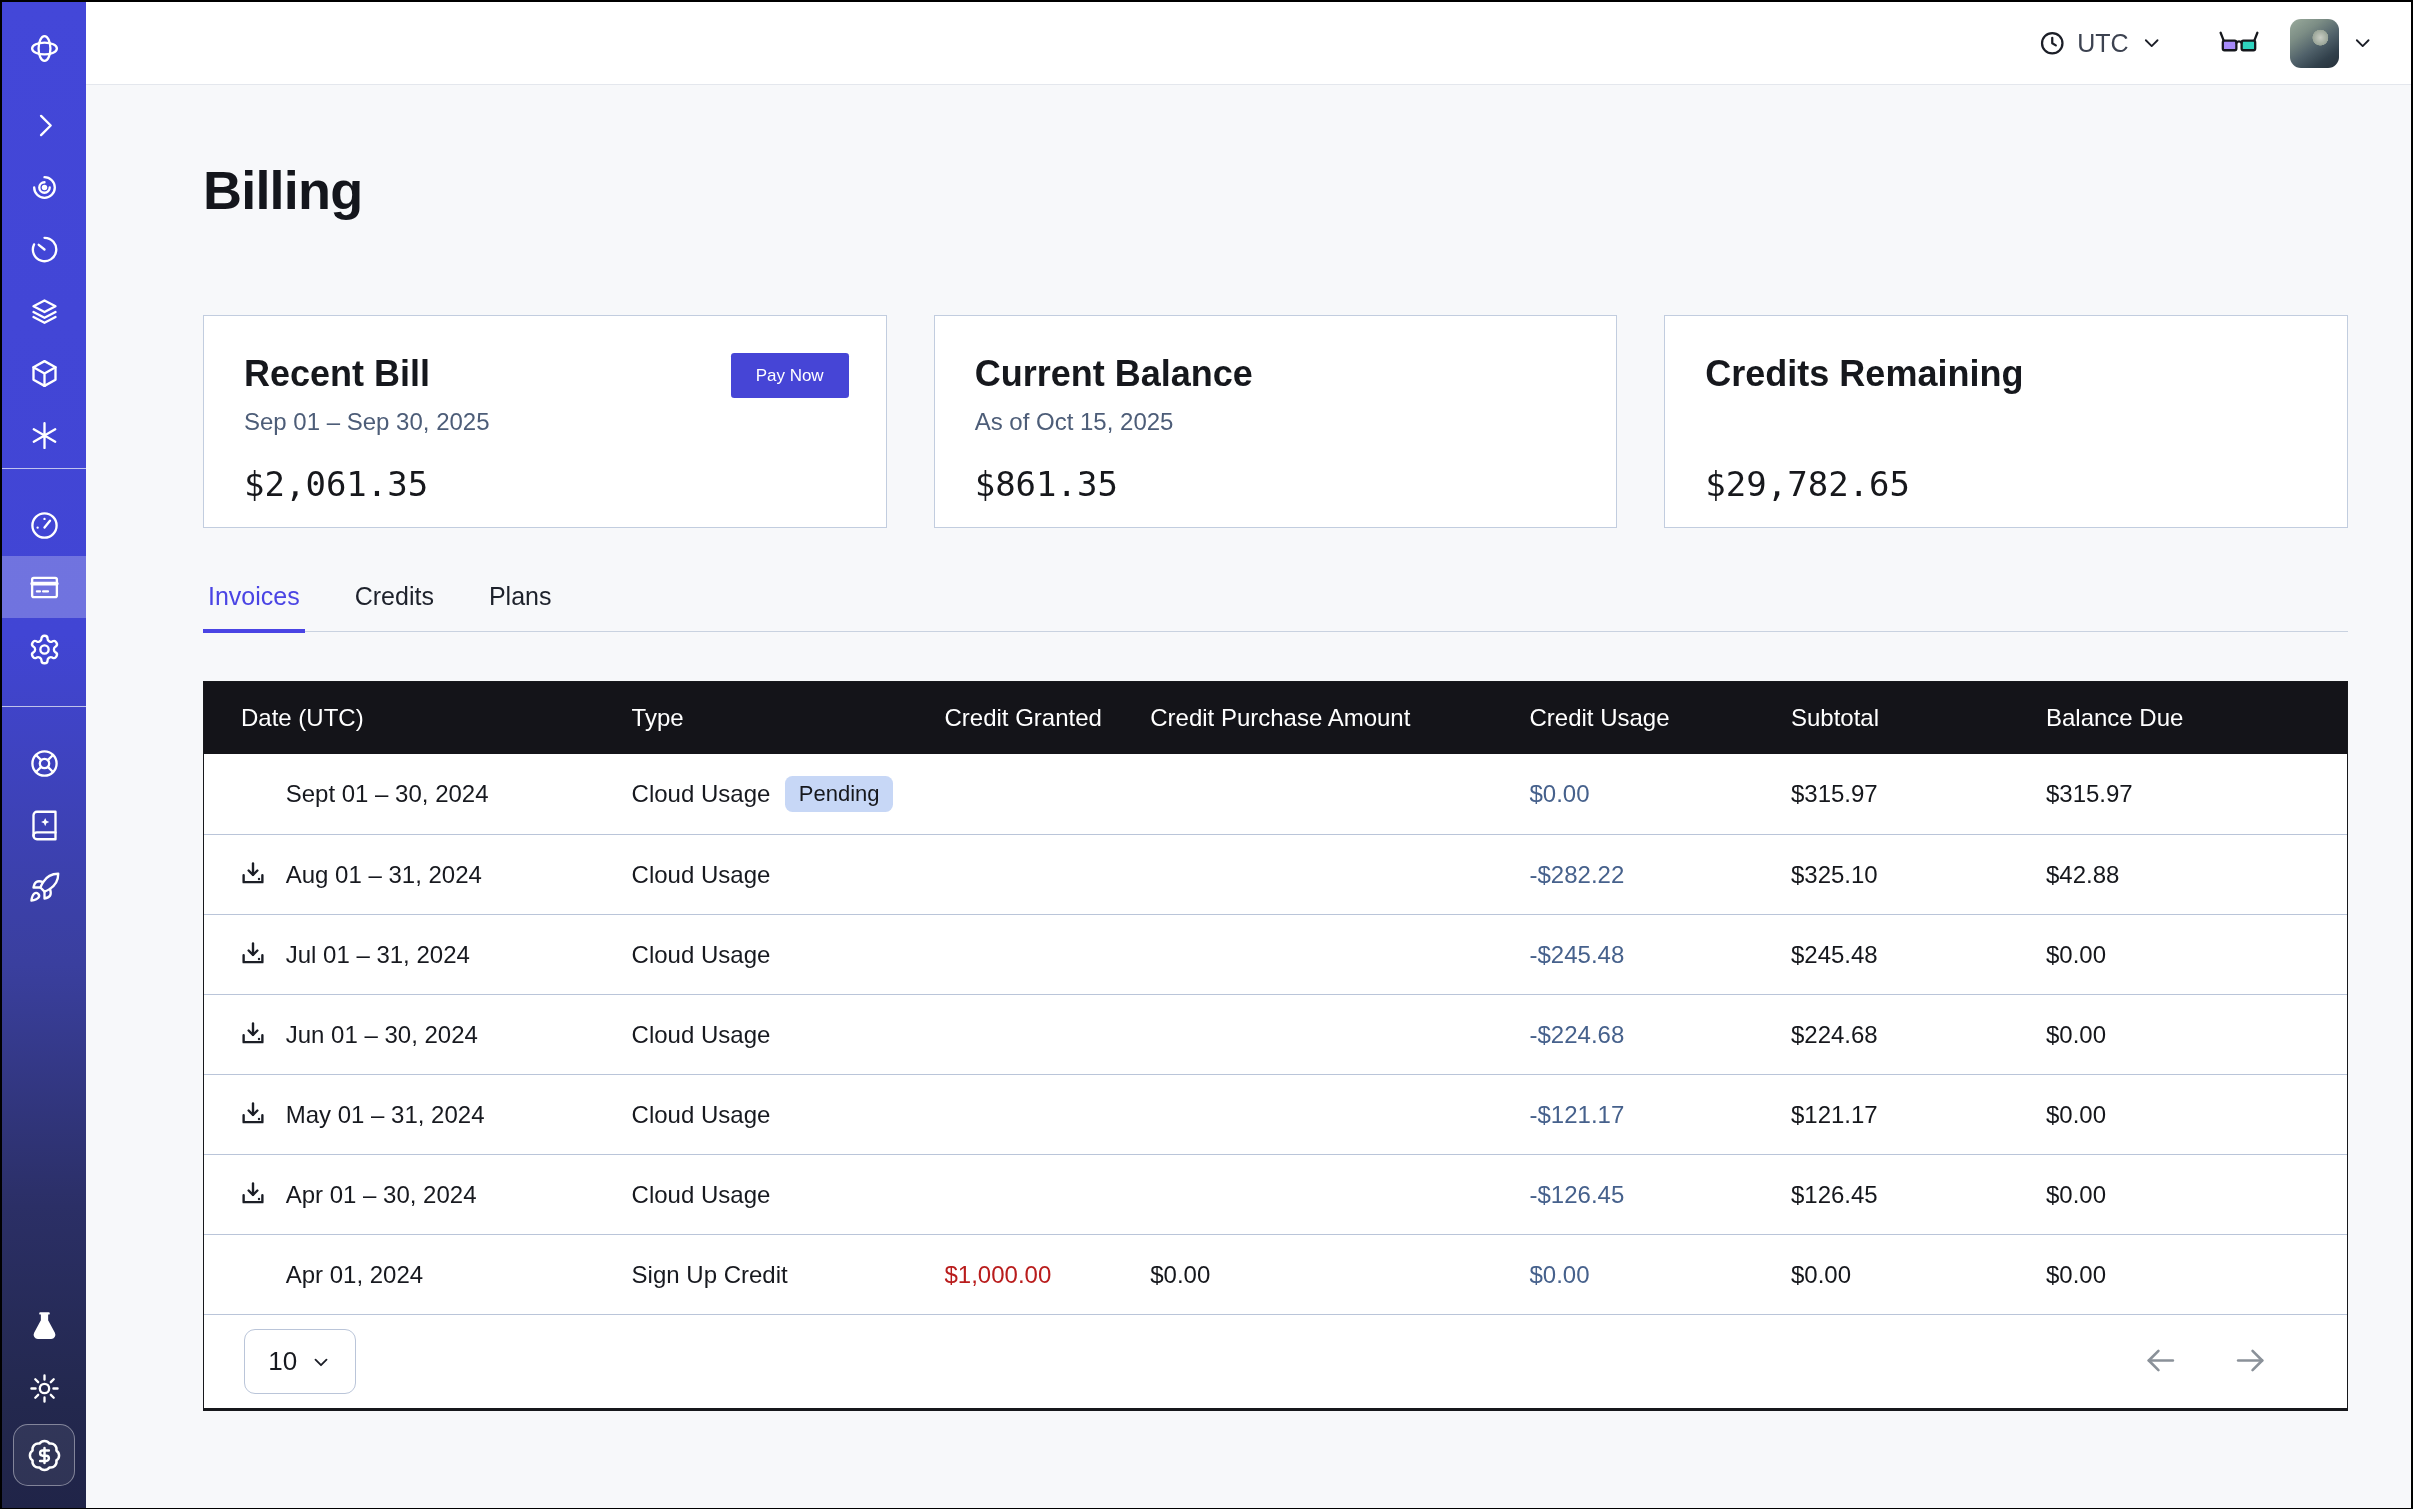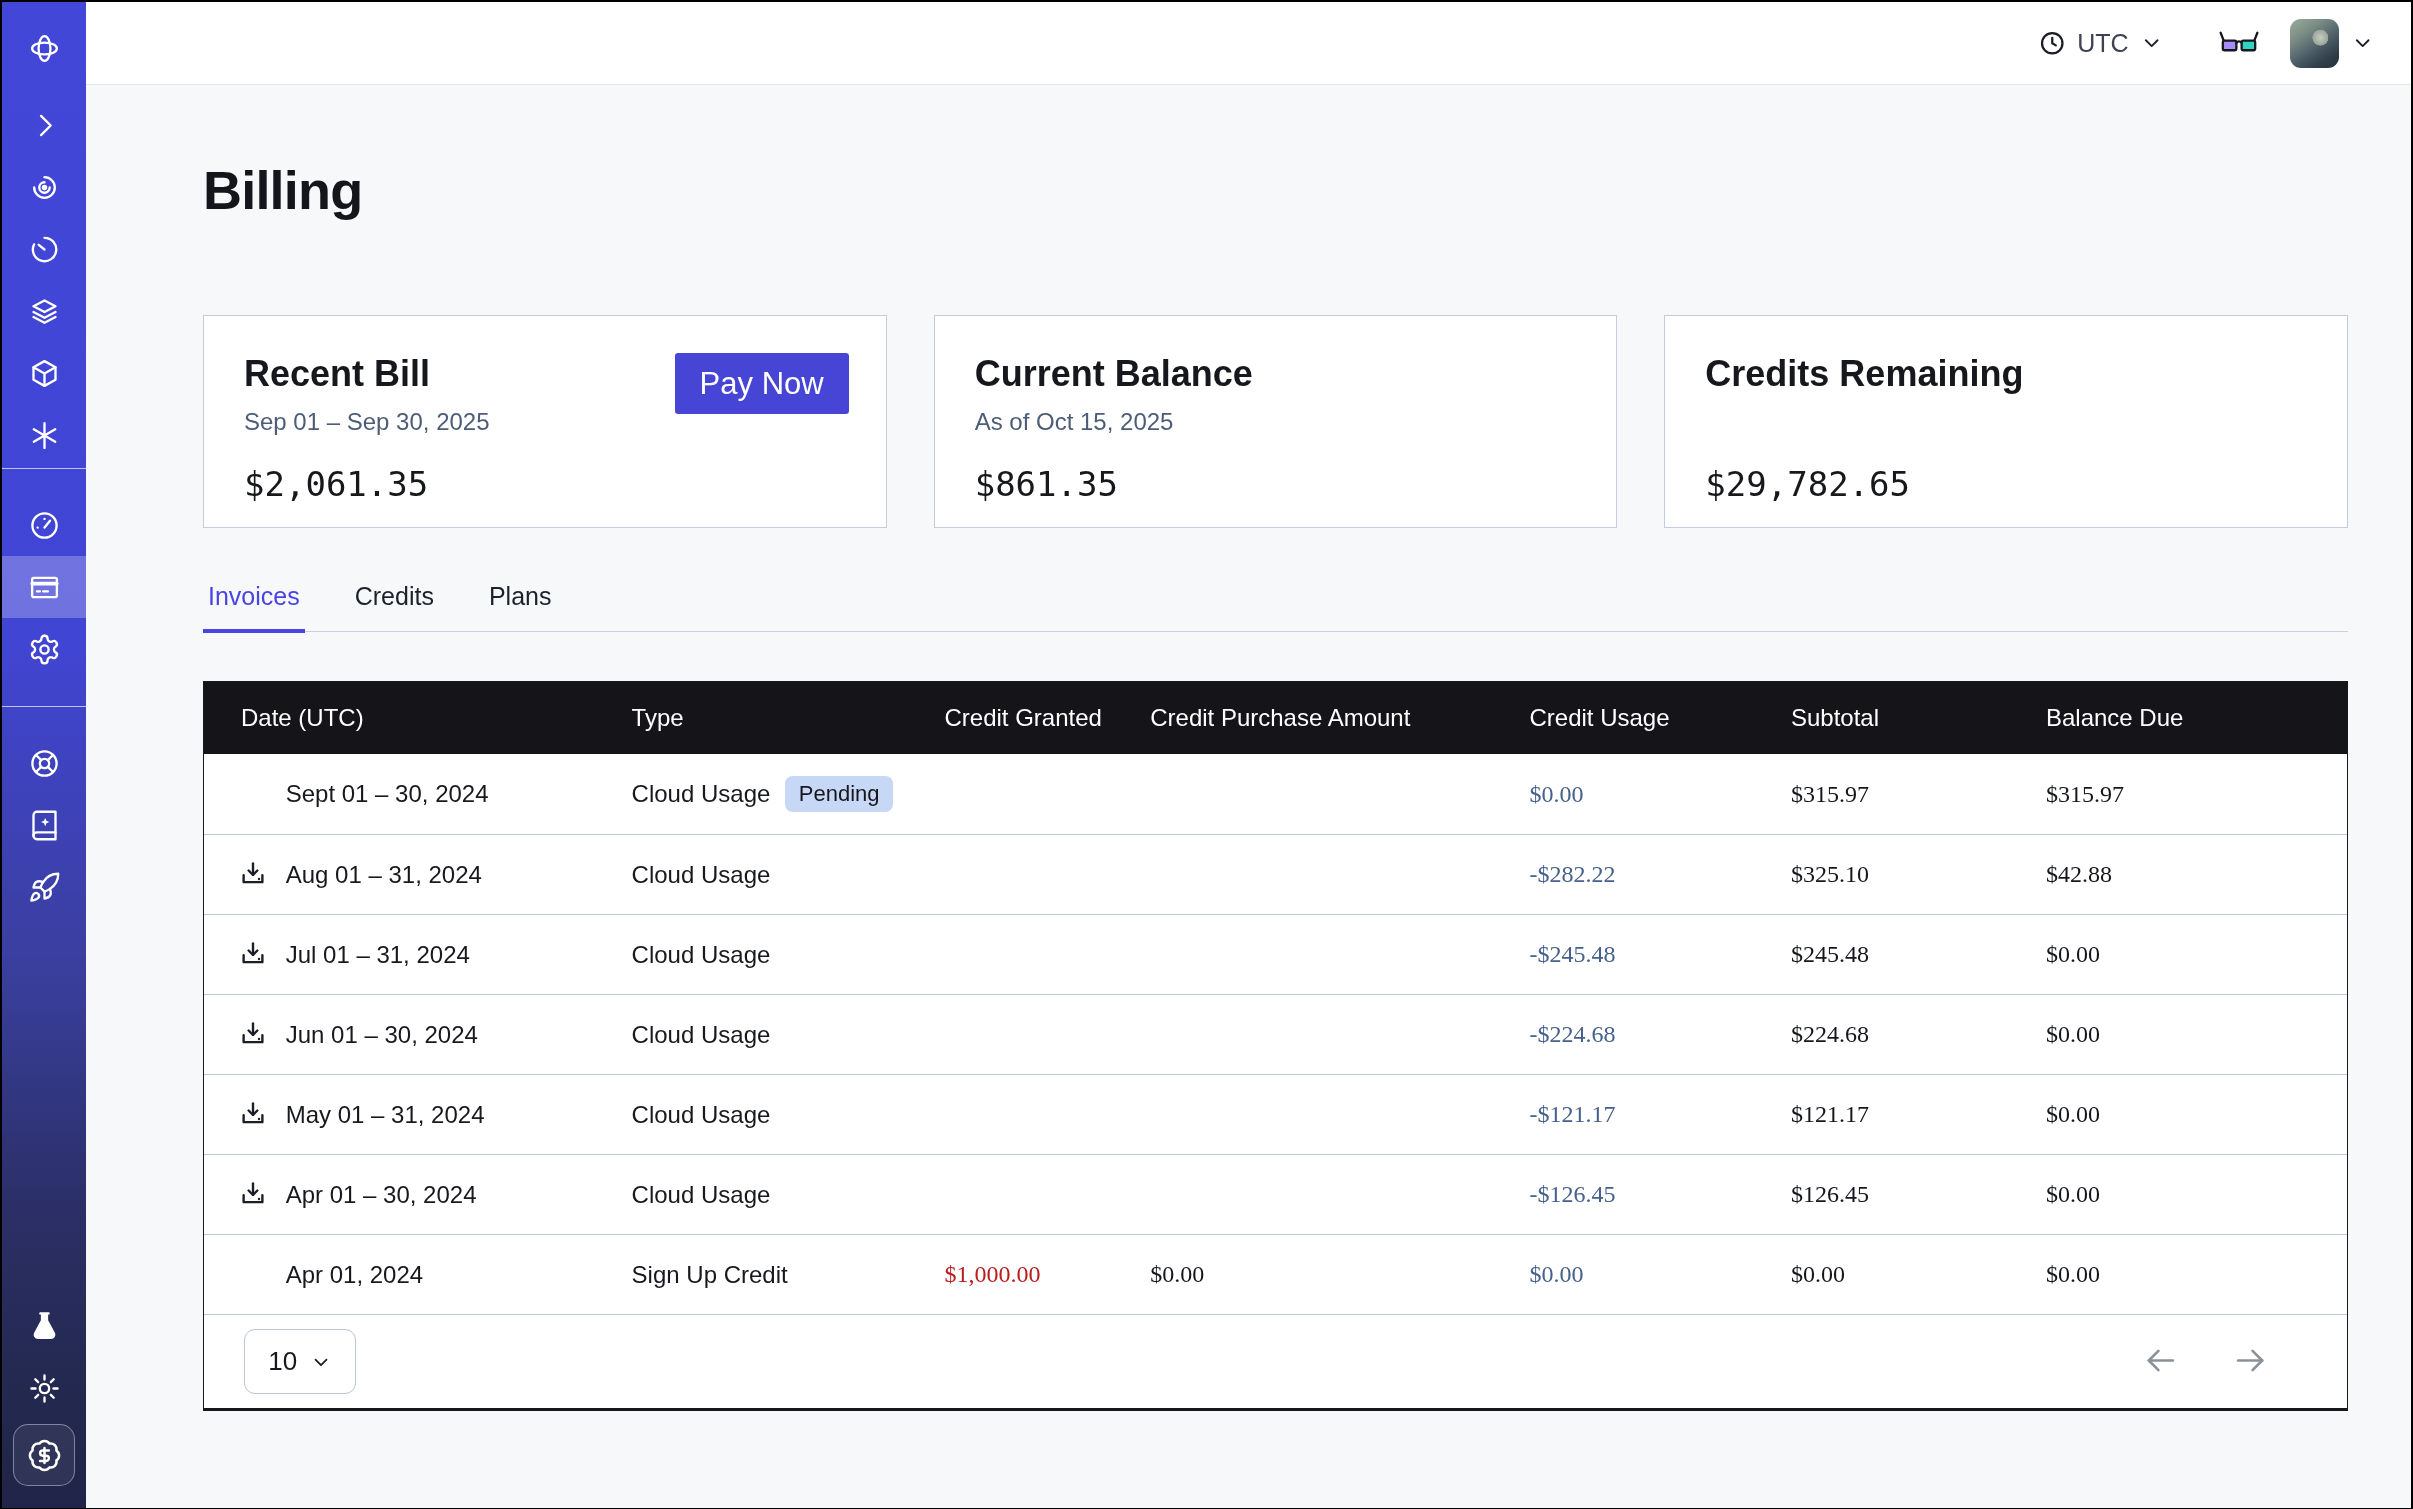--- a/index.html
+++ b/index.html
@@ -61,21 +61,21 @@
   .card{
     background:#fff; border:1.7px solid #c2cddf; height:213px;
     padding:37px 40px; position:relative;
   }
   .card-title{ font-size:36px; font-weight:700; color:#16181d; margin-bottom:13.4px; }
   .card-subtitle{ font-size:24px; color:#4d5d78; min-height:32px; }
   .card-amount{ font-family:"DejaVu Sans Mono", monospace; font-size:34px; color:#17181c; margin-top:23.4px; }
   .pay-btn{
     position:absolute; top:37px; right:37px;
     background:#4645d6; color:#fff; border:none; border-radius:3.3px;
-    font-size:31px; font-family:inherit; padding:12.6px 25px; cursor:pointer;
+    font-size:17px; font-family:inherit; padding:12.6px 25px; cursor:pointer;
   }
 
   .tabs{ display:flex; gap:45px; border-bottom:1.7px solid #c9d2e0; margin-bottom:49px; }
   .tab{ font-size:25px; color:#1d212b; padding:0 5px 17.6px; border-bottom:4.2px solid transparent; margin-bottom:-1.7px; cursor:pointer; }
   .tab.active{ color:#4a44e4; border-bottom-color:#4a44e4; }
 
   
   .invoice-table{
     border:1.7px solid #17181c; border-bottom-width:3.3px; background:#fff;
     --cols:19.8% 14.6% 9.6% 17.7% 12.2% 11.9% 14.2%;
@@ -94,21 +94,21 @@
     height:80px; align-items:center; font-size:24px; color:#17191f;
     border-top:1.7px solid #bac5d9;
   }
   .trow:first-child{ border-top:none; }
   .date-cell{ display:flex; align-items:center; gap:16.7px; padding-left:33px; }
   .dl-btn{ width:32px; height:32px; background:none; border:none; cursor:pointer; padding:0; flex-shrink:0; }
   .dl-btn svg{ width:30px; height:30px; stroke:#1b1e26; fill:none; stroke-width:1.9; stroke-linecap:round; stroke-linejoin:round; }
   .dl-hidden{ visibility:hidden; }
   .type-cell{ display:flex; align-items:center; gap:15px; }
   .pill{ background:#c7d7f6; color:#16181d; font-size:22px; padding:5px 13.4px; border-radius:7.5px; }
-  .amt{ font-family:Liberation Serif, serif; }
+  .amt{ font-family:Liberation Sans, sans-serif; }
   .amt-dark{ color:#15171c; }
   .amt-blue{ color:#46618c; }
   .amt-green{ color:#b91c1c; }
 
   .tfoot{
     border-top:1.7px solid #bac5d9; height:94px;
     display:flex; align-items:center; justify-content:space-between;
     padding:0 80px 0 40px;
   }
   .page-size{

